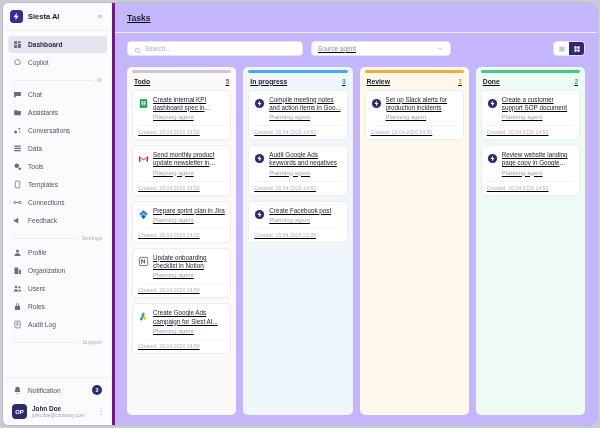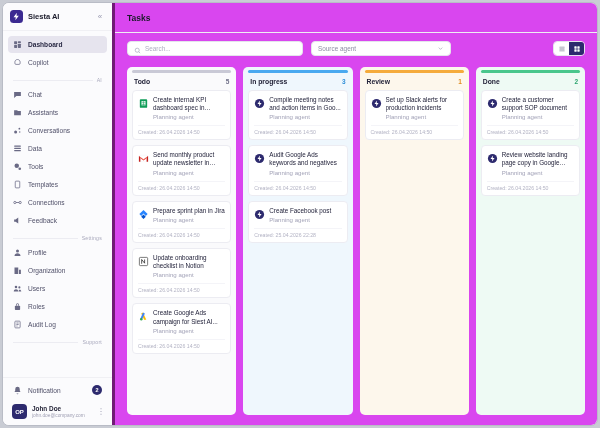--- a/index.html
+++ b/index.html
@@ -85,21 +85,21 @@
     background: #2d2a6e; color: #fff; font-size: 6px; font-weight: bold;
     display: flex; align-items: center; justify-content: center;
   }
   .user-meta { flex: 1; min-width: 0; }
   .user-name { font-size: 6.4px; font-weight: bold; color: #1f1f33; line-height: 1.25; }
   .user-mail { font-size: 4.8px; color: #a0a0b4; line-height: 1.25;
     overflow: hidden; text-overflow: ellipsis; white-space: nowrap; }
   .dots { color: #9a9ab0; font-size: 8px; line-height: 1; width: 6px; text-align: center; }
 
   
-  .main { flex: 1; display: flex; flex-direction: column; min-width: 0; background: #d946ef; }
+  .main { flex: 1; display: flex; flex-direction: column; min-width: 0; background: #c4b5fd; text-decoration: underline; }
   .topbar {
     height: 30px; display: flex; align-items: center;
     padding: 0 12px; border-bottom: 1px solid #eeeef3;
   }
   .page-title { font-size: 8.5px; font-weight: bold; color: #1b1b2b; }
   .toolbar {
     height: 31px; display: flex; align-items: center; gap: 8px;
     padding: 0 12px;
   }
   .search-box {

